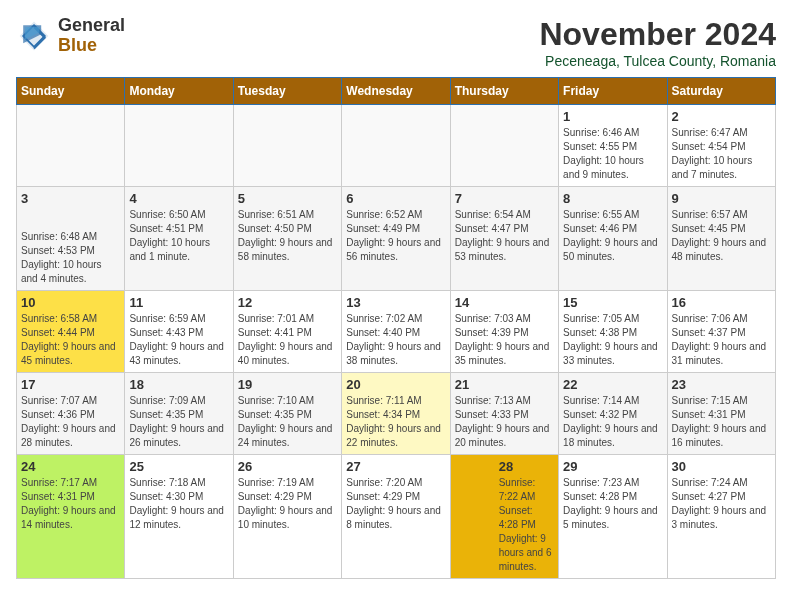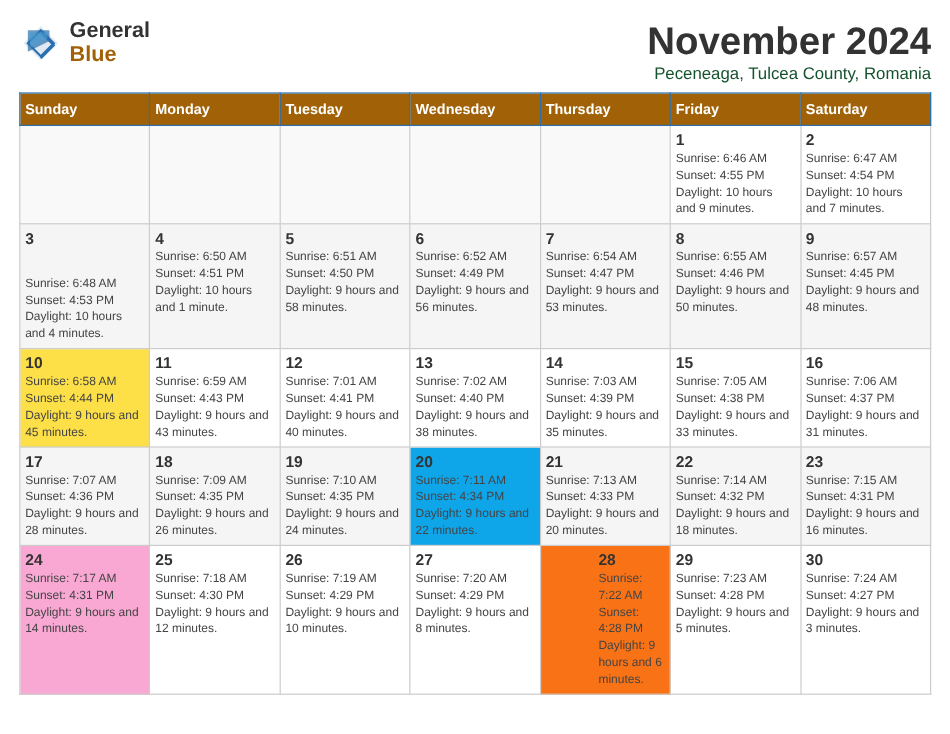--- a/index.html
+++ b/index.html
@@ -243,21 +243,21 @@
           <div class="day-info" style="white-space: pre-line;">Sunrise: 7:09 AM
 Sunset: 4:35 PM
 Daylight: 9 hours and 26 minutes.</div>
         </td>
         <td style="background-color: rgb(245, 245, 245);">
           <span class="day-number">19</span>
           <div class="day-info" style="white-space: pre-line;">Sunrise: 7:10 AM
 Sunset: 4:35 PM
 Daylight: 9 hours and 24 minutes.</div>
         </td>
-        <td style="background-color: #0ea5e9;">
+        <td style="background-color: #fef9c3;">
           <span class="day-number">20</span>
           <div class="day-info" style="white-space: pre-line;">Sunrise: 7:11 AM
 Sunset: 4:34 PM
 Daylight: 9 hours and 22 minutes.</div>
         </td>
         <td style="background-color: rgb(245, 245, 245);">
           <span class="day-number">21</span>
           <div class="day-info" style="white-space: pre-line;">Sunrise: 7:13 AM
 Sunset: 4:33 PM
 Daylight: 9 hours and 20 minutes.</div>
@@ -269,21 +269,21 @@
 Daylight: 9 hours and 18 minutes.</div>
         </td>
         <td style="background-color: rgb(245, 245, 245);">
           <span class="day-number">23</span>
           <div class="day-info" style="white-space: pre-line;">Sunrise: 7:15 AM
 Sunset: 4:31 PM
 Daylight: 9 hours and 16 minutes.</div>
         </td>
       </tr>
       <tr style="background-color: rgb(255, 255, 255);">
-        <td style="background-color: #f9a8d4;">
+        <td style="background-color: #bef264;">
           <span class="day-number">24</span>
           <div class="day-info" style="white-space: pre-line;">Sunrise: 7:17 AM
 Sunset: 4:31 PM
 Daylight: 9 hours and 14 minutes.</div>
         </td>
         <td style="background-color: rgb(255, 255, 255);">
           <span class="day-number">25</span>
           <div class="day-info" style="white-space: pre-line;">Sunrise: 7:18 AM
 Sunset: 4:30 PM
 Daylight: 9 hours and 12 minutes.</div>
@@ -293,21 +293,21 @@
           <div class="day-info" style="white-space: pre-line;">Sunrise: 7:19 AM
 Sunset: 4:29 PM
 Daylight: 9 hours and 10 minutes.</div>
         </td>
         <td style="background-color: rgb(255, 255, 255);">
           <span class="day-number">27</span>
           <div class="day-info" style="white-space: pre-line;">Sunrise: 7:20 AM
 Sunset: 4:29 PM
 Daylight: 9 hours and 8 minutes.</div>
         </td>
-        <td style="background-color: #f97316; padding-left: 48px;">
+        <td style="background-color: #eab308; padding-left: 48px;">
           <span class="day-number">28</span>
           <div class="day-info" style="white-space: pre-line;">Sunrise: 7:22 AM
 Sunset: 4:28 PM
 Daylight: 9 hours and 6 minutes.</div>
         </td>
         <td style="background-color: rgb(255, 255, 255);">
           <span class="day-number">29</span>
           <div class="day-info" style="white-space: pre-line;">Sunrise: 7:23 AM
 Sunset: 4:28 PM
 Daylight: 9 hours and 5 minutes.</div>

